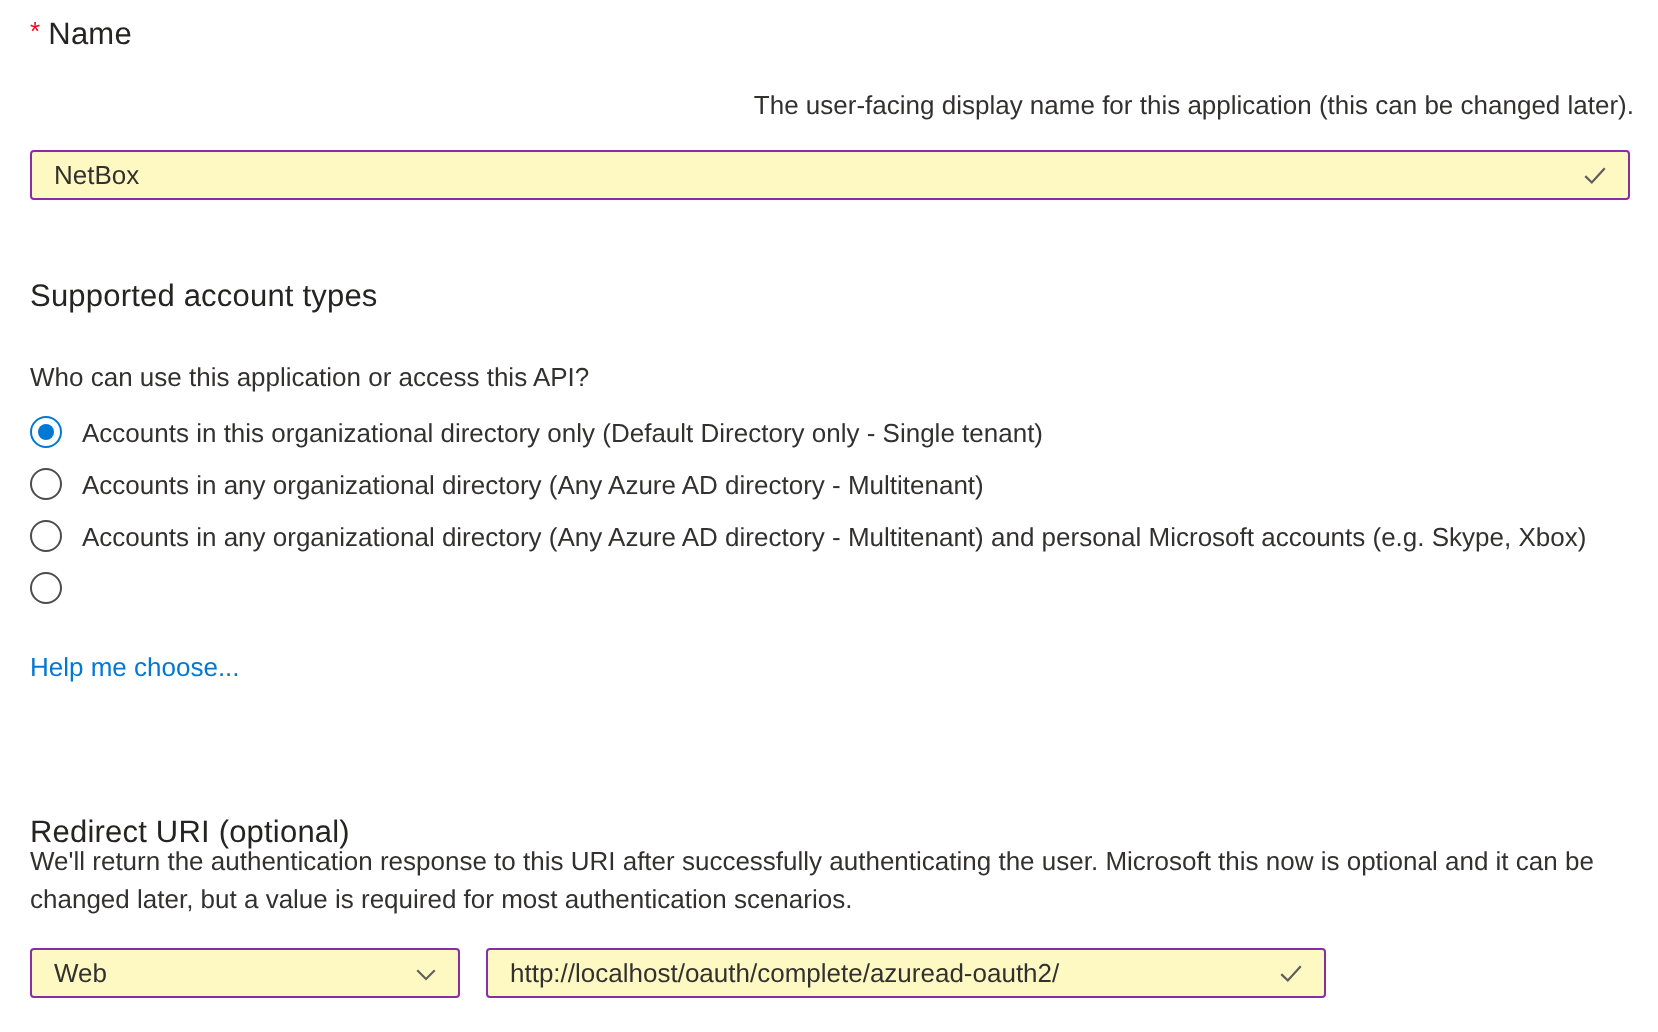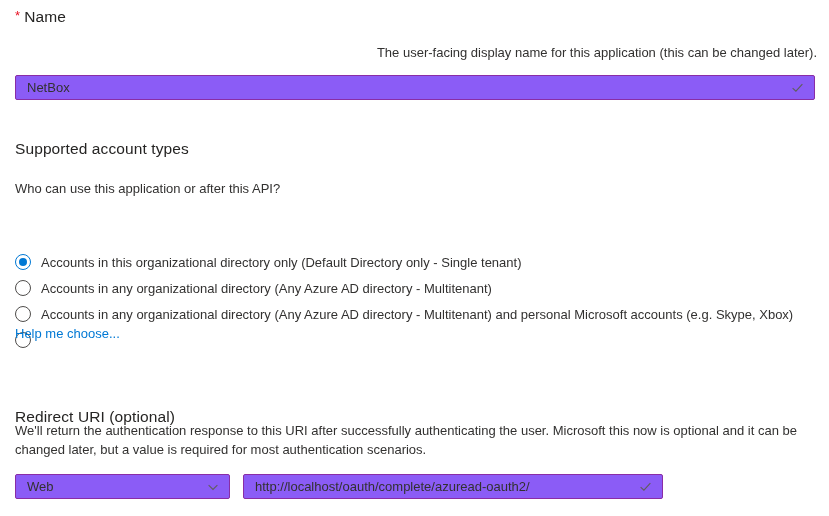--- a/index.html
+++ b/index.html
@@ -30,21 +30,21 @@
   .body-text {
     font-size: 13px;
     color: #323130;
     line-height: 19px;
   }
 
   
   .field {
     border: 1px solid #8a2da5;
     border-radius: 2px;
-    background: #8b5cf6;
+    background: #fef9c3;
     height: 25px;
     display: flex;
     align-items: center;
     padding: 0 9px 0 11px;
   }
   .field input {
     flex: 1 1 auto;
     min-width: 0;
     border: none;
     outline: none;
@@ -56,21 +56,21 @@
   }
   .field .icon-right { flex: 0 0 auto; display: flex; align-items: center; }
 
   #name-title { top: 8px; }
   #name-desc  { top: 43px; width: 802px; text-align: right; }
   #name-field { top: 75px; width: 800px; }
 
   #sat-title    { top: 140px; }
   #sat-question { top: 179px; width: 802px; }
 
-  #radio-group { top: 203px; width: 810px; margin-top: 46px; }
+  #radio-group { top: 203px; width: 810px; }
   .radio-row {
     height: 26px;
     display: flex;
     align-items: center;
     cursor: pointer;
   }
   .radio-circle {
     width: 16px;
     height: 16px;
     border-radius: 50%;
@@ -116,21 +116,21 @@
     <input type="text" value="NetBox" style="">
     <span class="icon-right">
       <svg width="15" height="15" viewBox="0 0 16 16" fill="none">
         <path d="M2.8 8.6 L6.3 12 L13.2 4.4" stroke="#605e5c" stroke-width="1.2" fill="none"></path>
       </svg>
     </span>
   </div>
 
   <h2 class="abs section-title" id="sat-title">Supported account types</h2>
 
-  <p class="abs body-text" id="sat-question">Who can use this application or after this API?</p>
+  <p class="abs body-text" id="sat-question">Who can use this application or access this API?</p>
 
   <div class="abs" id="radio-group">
 
     <div class="radio-row selected">
       <span class="radio-circle">
           <span class="radio-dot"></span>
         </span>
       <span class="radio-label">Accounts in this organizational directory only (Default Directory only - Single tenant)</span>
     </div>
 

